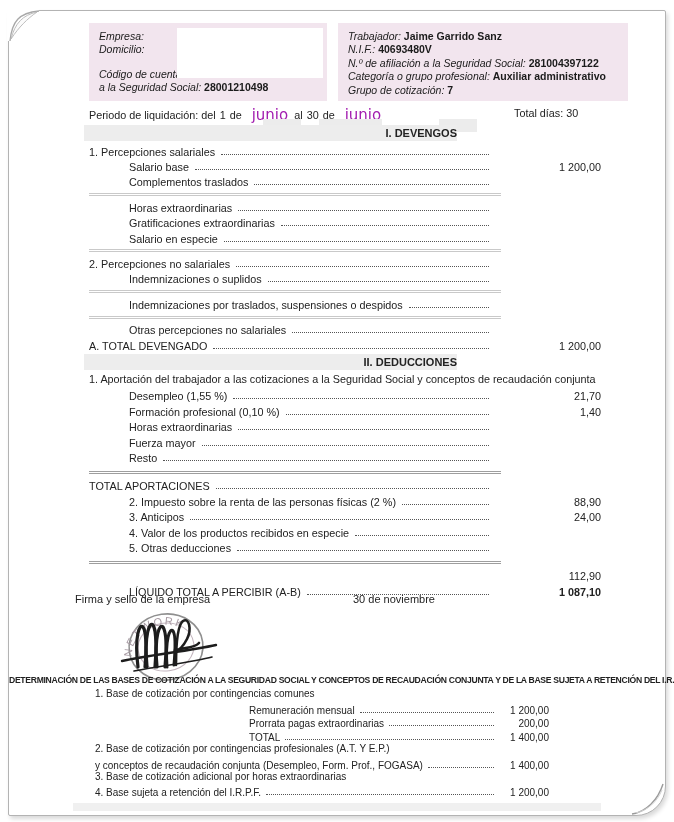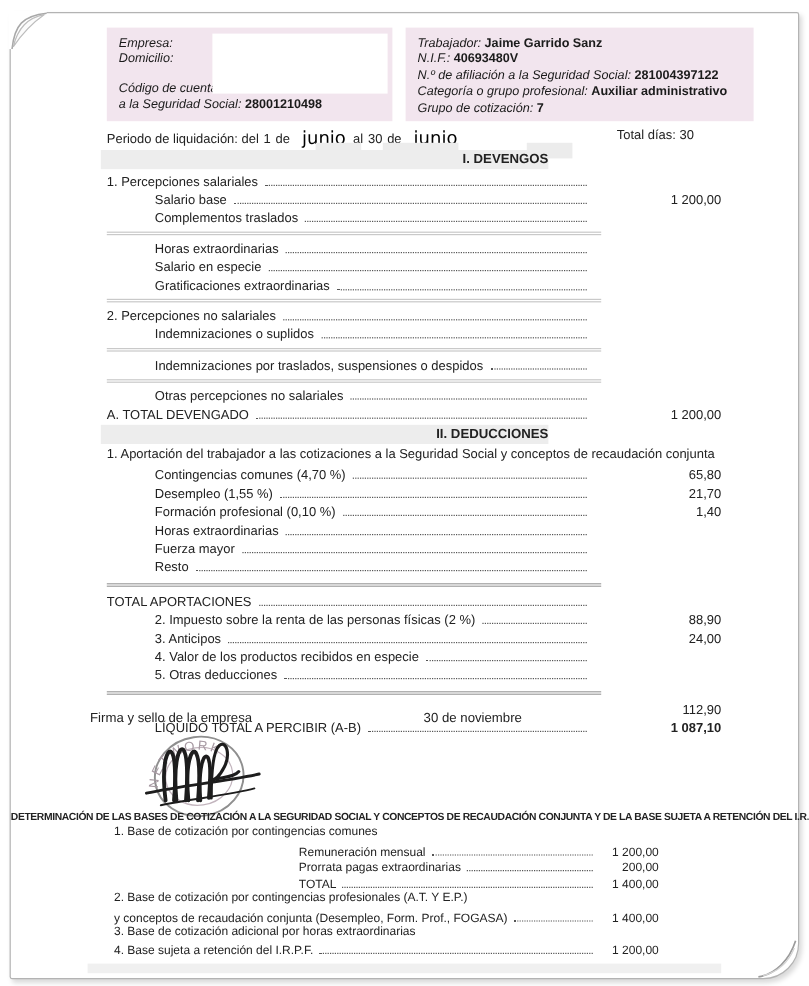--- a/index.html
+++ b/index.html
@@ -16,21 +16,21 @@
        padding:7px 10px;font-size:10.5px;line-height:13.4px;color:#1b1b1b;}
   .box-left{left:80px;width:238px;}
   .box-right{left:329px;width:290px;}
   .it{font-style:italic;}
   .bv{font-weight:bold;font-style:normal;}
   .white-patch{position:absolute;left:88px;top:5px;width:146px;height:50px;background:#fff;}
   .ccc{margin-top:11px;}
   
   .period{position:absolute;left:80px;top:94px;width:540px;height:24px;font-size:10.8px;}
   .period .seg{margin-right:4px;}
-  .fill{font-family:"DejaVu Sans",sans-serif;font-size:15px;color:#000000;position:relative;top:1px;margin:0 6px;}
+  .fill{font-family:"DejaVu Sans",sans-serif;font-size:15px;color:#a21caf;position:relative;top:1px;margin:0 6px;}
   .totaldias{position:absolute;left:425px;top:2px;}
   .slot{position:absolute;height:13px;background:#ececec;top:108px;}
   .slot1{left:254px;width:38px;}
   .slot2{left:310px;width:63px;}
   .slot3{left:430px;width:38px;}
   
   .form{position:absolute;left:80px;top:113px;width:512px;}
   .secbar{background:#ededed;width:368px;padding:2px 0 2px 5px;font-weight:bold;font-size:11px;
           margin:1px 0 3px -5px;text-align:right;}
   .r{display:flex;align-items:center;height:15.4px;font-size:10.8px;}
@@ -126,28 +126,28 @@
       <div class="sep"></div>
       <div class="r ind1">
           <div class="lz">
             <span class="lbl">Horas extraordinarias</span>
             <span class="dots"></span>
           </div>
           <span class="amt"></span>
         </div>
       <div class="r ind1">
           <div class="lz">
+            <span class="lbl">Gratificaciones extraordinarias</span>
+            <span class="dots"></span>
+          </div>
+          <span class="amt"></span>
+        </div>
+      <div class="r ind1">
+          <div class="lz">
             <span class="lbl">Salario en especie</span>
-            <span class="dots"></span>
-          </div>
-          <span class="amt"></span>
-        </div>
-      <div class="r ind1">
-          <div class="lz">
-            <span class="lbl">Gratificaciones extraordinarias</span>
             <span class="dots"></span>
           </div>
           <span class="amt"></span>
         </div>
       <div class="sep"></div>
       <div class="r">
           <div class="lz">
             <span class="lbl">2. Percepciones no salariales</span>
             <span class="dots"></span>
           </div>
@@ -180,27 +180,20 @@
           <div class="lz">
             <span class="lbl">A. TOTAL DEVENGADO</span>
             <span class="dots"></span>
           </div>
           <span class="amt">1 200,00</span>
         </div>
 
       <div class="secbar">II. DEDUCCIONES</div>
       <div class="rp">1. Aportación del trabajador a las cotizaciones a la Seguridad Social y conceptos de recaudación conjunta</div>
 
-      <div class="r ind1">
-          <div class="lz">
-            <span class="lbl">Contingencias comunes (4,70 %)</span>
-            <span class="dots"></span>
-          </div>
-          <span class="amt">65,80</span>
-        </div>
       <div class="r ind1">
           <div class="lz">
             <span class="lbl">Desempleo (1,55 %)</span>
             <span class="dots"></span>
           </div>
           <span class="amt">21,70</span>
         </div>
       <div class="r ind1">
           <div class="lz">
             <span class="lbl">Formación profesional (0,10 %)</span>

